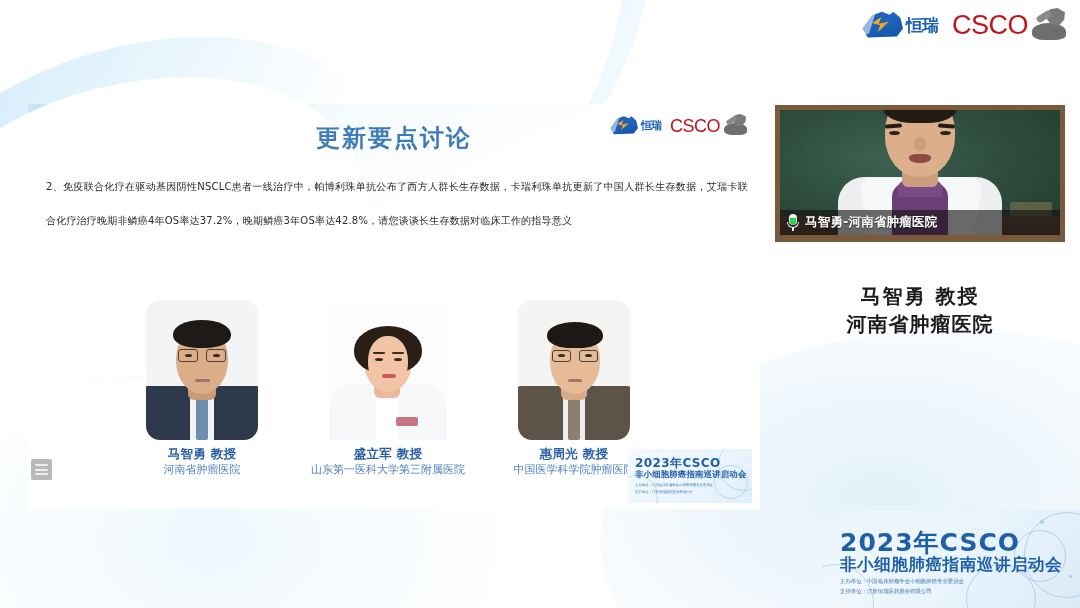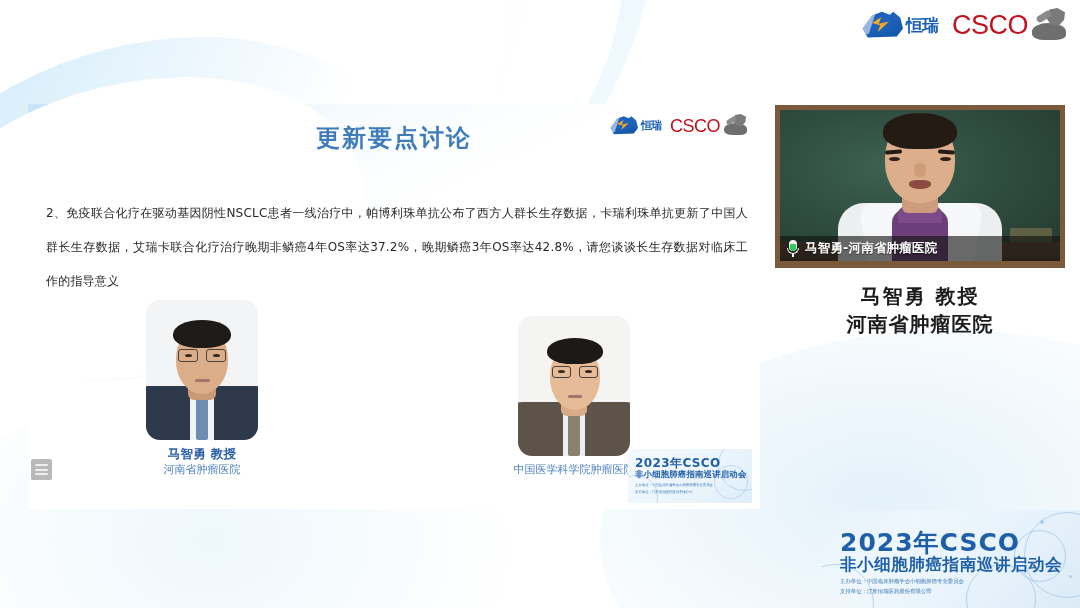--- a/index.html
+++ b/index.html
@@ -163,26 +163,25 @@
     position: absolute; left: 0; right: 0; top: 18px;
     text-align: center;
     font-size: 24px; font-weight: 700; color: #3e7cb9;
     letter-spacing: 2px;
     font-family: "DejaVu Sans", sans-serif;
     z-index: 3;
   }
 
   #slide-body {
     position: absolute; left: 18px; right: 12px; top: 66px;
-    font-size: 12px; line-height: 34px; color: #2a2a2a;
+    font-size: 10px; line-height: 34px; color: #2a2a2a;
     font-family: "DejaVu Sans", sans-serif;
     letter-spacing: .2px;
     text-align: justify;
     z-index: 3;
-    margin-top: 26px;
   }
 
   
   #speakers-row {
     position: absolute; left: 90px; top: 196px; width: 540px;
     display: flex; align-items: flex-end; justify-content: space-between;
     z-index: 3;
   }
   .speaker { width: 168px; text-align: center; }
   .sp-photo {
@@ -250,21 +249,21 @@
     background: #b9b9b9; border-radius: 2px;
     box-shadow: 0 0 0 2px rgba(255,255,255,.75);
     display: flex; flex-direction: column; justify-content: center; gap: 2.6px;
     padding: 0 4px;
   }
   #list-icon i { display: block; height: 2px; background: #efefef; border-radius: 1px; }
 
   
   #video-tile {
     position: absolute; left: 775px; top: 105px;
-    width: 290px; height: 163px; z-index: 25;
+    width: 290px; height: 137px; z-index: 25;
     background: #0369a1;
     border: 5px solid #7b5a3c;
     border-bottom-width: 7px;
     overflow: hidden;
   }
   .vt-board {
     position: absolute; inset: 0;
     background: radial-gradient(ellipse at 38% 38%, #3d6151 0%, #2f4e40 45%, #24392f 100%);
   }
   .vt-deskedge {
@@ -448,36 +447,56 @@
         <span class="p-glass" style="left:32px;bottom:78px;width:20px;height:13px;"></span>
         <span class="p-glass" style="left:60px;bottom:78px;width:20px;height:13px;"></span>
         <span class="p-eye" style="left:39px;bottom:83px;width:7px;height:3px;"></span>
         <span class="p-eye" style="left:67px;bottom:83px;width:7px;height:3px;"></span>
         <span class="p-mouth" style="left:49px;bottom:58px;width:15px;height:3px;"></span>
       </div>
       <div class="sp-name">马智勇 教授</div>
       <div class="sp-org">河南省肿瘤医院</div>
     </div>
 
+    <div class="speaker">
+      <div class="sp-photo wide">
+        <span class="p-bg white"></span>
+        <span class="p-suit" style="left:6px;bottom:0;width:116px;height:56px;background:#f7f8fa;border-radius:22px 22px 0 0;"></span>
+        <span class="p-shirt" style="left:52px;bottom:0;width:22px;height:50px;background:#ffffff;"></span>
+        <span class="p-tie" style="left:72px;bottom:14px;width:22px;height:9px;background:#b5485a;border-radius:2px;opacity:.75;"></span>
+        <span class="p-neck" style="left:50px;bottom:42px;width:26px;height:20px;background:#eab99c;"></span>
+        <span class="p-face" style="left:40px;bottom:48px;width:48px;height:60px;background:#f2c3a4;"></span>
+        <span class="p-hair" style="left:30px;bottom:66px;width:68px;height:48px;background:#2b2018;border-radius:50% 50% 46% 46%;"></span>
+        <span class="p-face" style="left:44px;bottom:50px;width:40px;height:54px;background:#f2c3a4;"></span>
+        <span class="p-brow" style="left:49px;bottom:86px;width:12px;height:2.5px;background:#3c2b20;"></span>
+        <span class="p-brow" style="left:68px;bottom:86px;width:12px;height:2.5px;background:#3c2b20;"></span>
+        <span class="p-eye" style="left:51px;bottom:79px;width:8px;height:3px;"></span>
+        <span class="p-eye" style="left:70px;bottom:79px;width:8px;height:3px;"></span>
+        <span class="p-mouth" style="left:58px;bottom:62px;width:14px;height:4px;background:#c2625f;"></span>
+      </div>
+      <div class="sp-name">盛立军 教授</div>
+      <div class="sp-org">山东第一医科大学第三附属医院</div>
+    </div>
 
     <div class="speaker">
       <div class="sp-photo framed">
         <span class="p-bg" style="background:#f4f4f2;"></span>
         <span class="p-suit" style="left:-10px;bottom:0;width:132px;height:54px;background:#5d5348;"></span>
         <span class="p-shirt" style="left:45px;bottom:0;width:22px;height:46px;background:#ecedef;"></span>
         <span class="p-tie" style="left:50px;bottom:0;width:12px;height:42px;background:#8b7f6e;border-radius:2px;"></span>
         <span class="p-neck" style="left:43px;bottom:40px;width:26px;height:22px;background:#d8ab86;"></span>
         <span class="p-face" style="left:32px;bottom:46px;width:50px;height:64px;background:#e6bb97;"></span>
         <span class="p-hair" style="left:29px;bottom:92px;width:56px;height:26px;background:#1c1916;"></span>
         <span class="p-glass" style="left:34px;bottom:78px;width:19px;height:12px;"></span>
         <span class="p-glass" style="left:61px;bottom:78px;width:19px;height:12px;"></span>
         <span class="p-eye" style="left:40px;bottom:83px;width:7px;height:3px;"></span>
         <span class="p-eye" style="left:67px;bottom:83px;width:7px;height:3px;"></span>
         <span class="p-mouth" style="left:50px;bottom:58px;width:14px;height:3px;"></span>
       </div>
+      <div class="sp-name">惠周光 教授</div>
       <div class="sp-org">中国医学科学院肿瘤医院</div>
     </div>
 
   </div>
 
   <div id="slide-badge">
     <span class="badge-ring" style="right:-18px;top:-10px;width:52px;height:52px;"></span>
     <span class="badge-ring" style="right:4px;top:16px;width:34px;height:34px;"></span>
     <span class="badge-ring" style="left:-14px;bottom:-16px;width:44px;height:44px;"></span>
     <span class="b-title">2023年CSCO</span>

